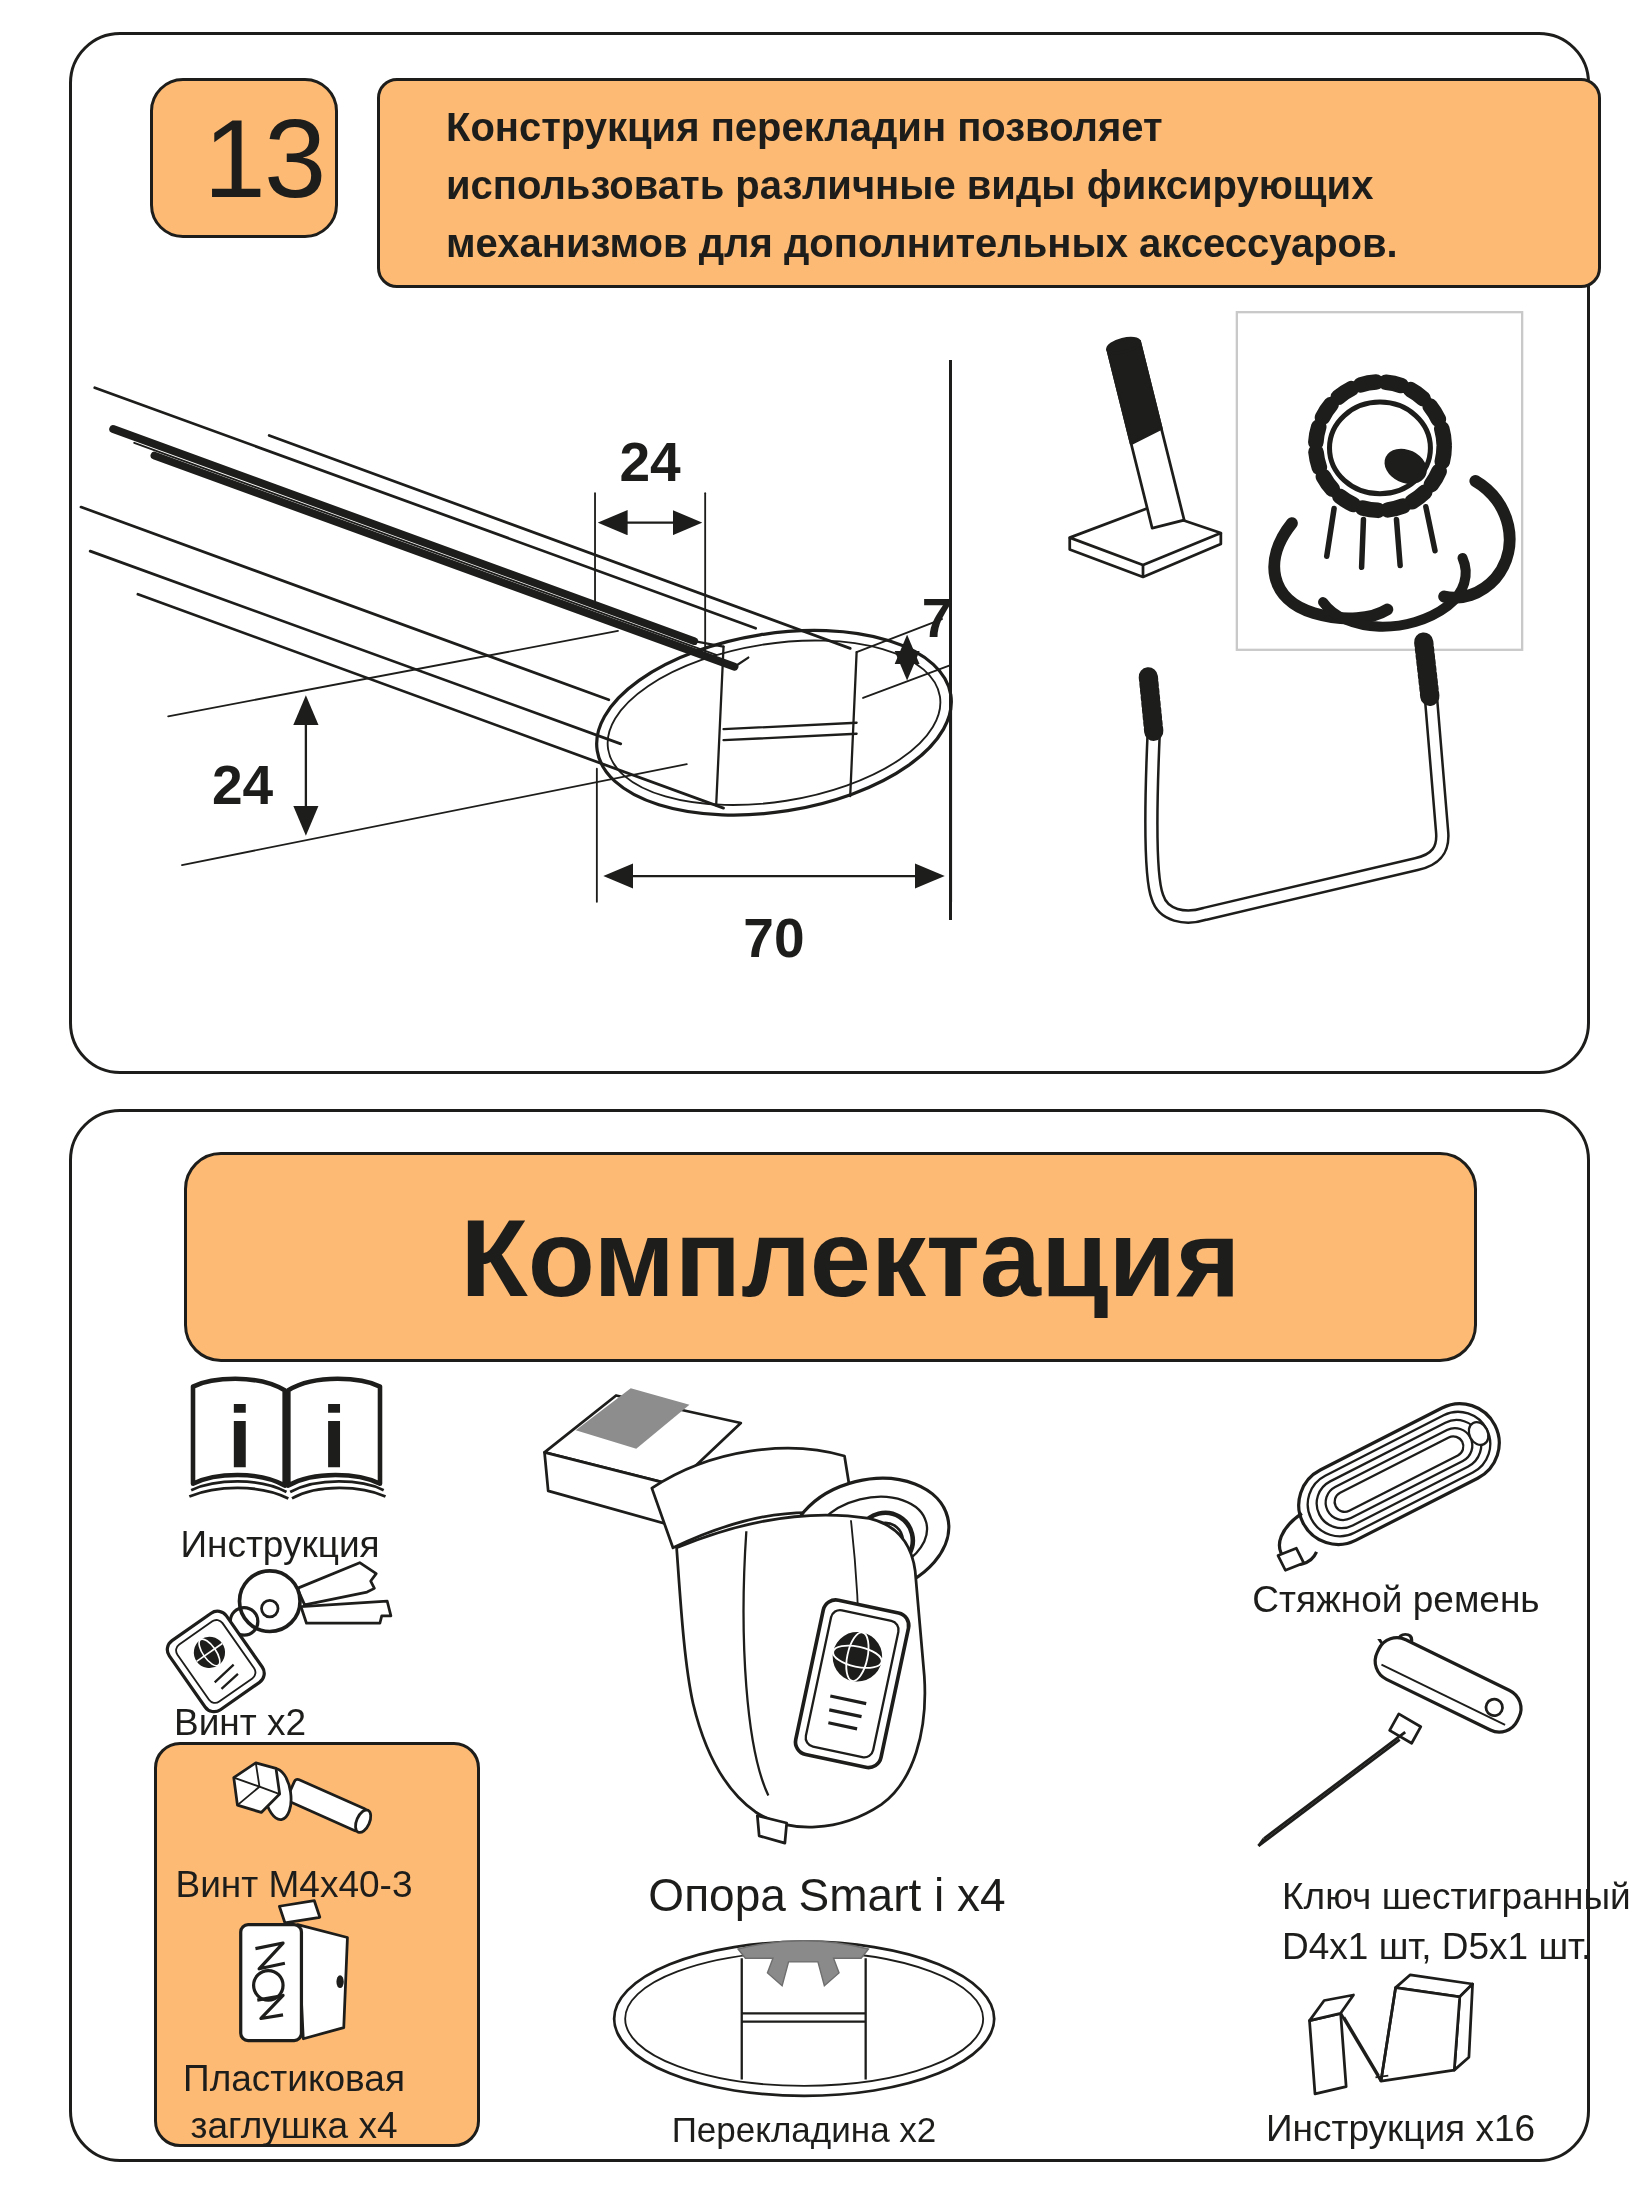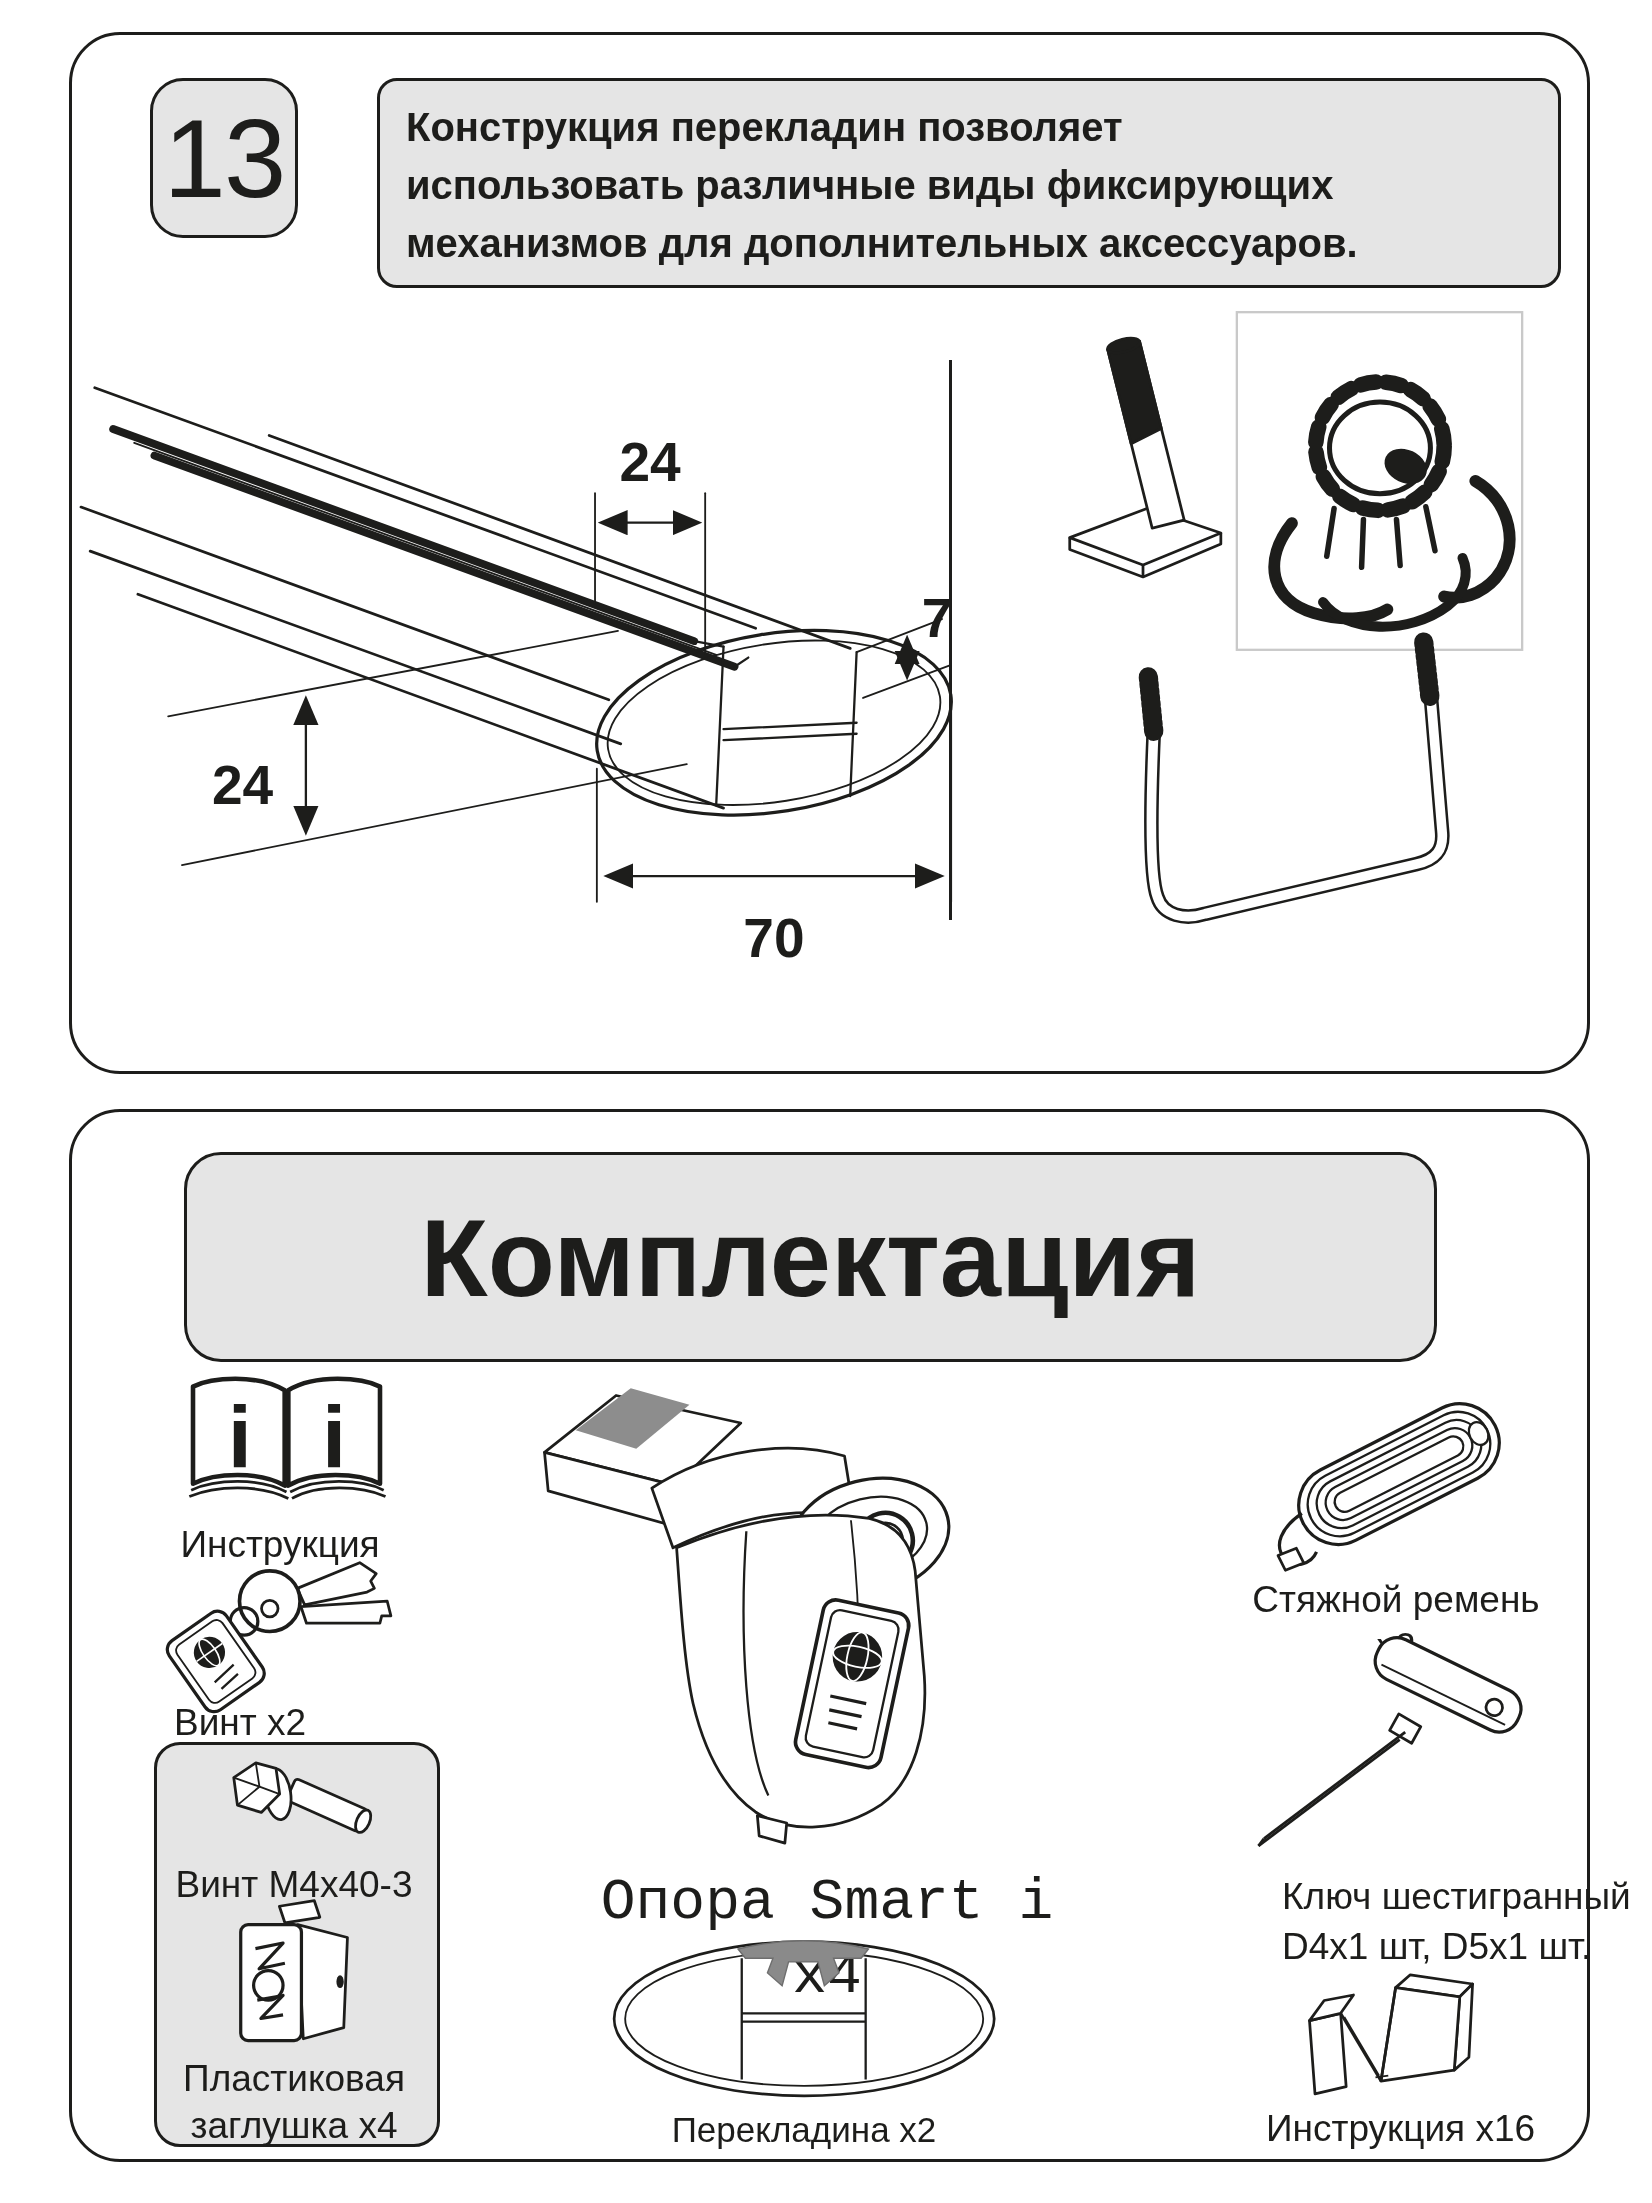--- a/index.html
+++ b/index.html
@@ -5,21 +5,21 @@
   html,body{margin:0;padding:0;background:#ffffff;}
   #page{
     position:relative;width:1653px;height:2204px;background:#ffffff;overflow:hidden;
     font-family:"Liberation Sans",sans-serif;color:#1d1d1b;
   }
   .abs{position:absolute;}
   .frame{
     position:absolute;border:3.2px solid #1d1d1b;border-radius:51px;background:#fff;
   }
   .innerbox{
-    position:absolute;border:3.2px solid #1d1d1b;background:#e5e5e5;
+    position:absolute;border:3.2px solid #1d1d1b;background:#fdba74;padding-left:40px;
   }
   .label{
     position:absolute;color:#1d1d1b;font-size:37px;line-height:1.28;
     white-space:pre-line;
   }
   .label.center{text-align:center;}
   #step-badge{
     left:150px;top:78px;width:142px;height:154px;border-radius:33px;
     display:flex;align-items:center;justify-content:center;
     font-size:112px;font-weight:400;letter-spacing:-1.8px;
@@ -241,21 +241,21 @@
       <g transform="rotate(12 352 352)">
         <rect x="305" y="262" width="95" height="172" rx="14" stroke-width="4"></rect>
         <rect x="315" y="272" width="75" height="152" rx="10" stroke-width="2.5" fill="none"></rect>
         <circle cx="352" cy="318" r="27" fill="#1d1d1b" stroke="none"></circle>
         <ellipse cx="352" cy="318" rx="11" ry="27" stroke="#fff" stroke-width="2" fill="none"></ellipse>
         <ellipse cx="352" cy="318" rx="27" ry="11" stroke="#fff" stroke-width="2" fill="none"></ellipse>
         <path d="M332,366 L372,366 M334,381 L370,381 M336,395 L368,395" stroke-width="3.5" fill="none"></path>
       </g>
     </g>
   </svg>
-  <div class="label center" style="left:588px;top:1866px;width:478px;font-size:58px;font-family:Liberation Mono, monospace;">Опора Smart i x4</div>
+  <div class="label center" style="left:588px;top:1866px;width:478px;font-size:46px;">Опора Smart i x4</div>
 
   <svg style="left:604px;top:1927px;" width="404" height="179" viewBox="0 0 440 195">
     <g stroke="#1d1d1b" fill="none">
       <ellipse cx="218" cy="100" rx="207" ry="84" stroke-width="3"></ellipse>
       <ellipse cx="218" cy="100" rx="195" ry="73" stroke-width="2"></ellipse>
       <path d="M146,24 Q217,6 288,24 L280,34 L250,34 L256,50 L240,64 L233,38 L201,38 L194,64 L178,50 L184,34 L154,34 Z" fill="#8a8a8a" stroke="#6e6e6e" stroke-width="1.5"></path>
       <path d="M150,34 L150,166 M285,34 L285,166 M150,94 L285,94 M150,103 L285,103" stroke-width="2.5"></path>
     </g>
   </svg>
   <div class="label center" style="left:588px;top:2108px;width:432px;font-size:35px;">Перекладина x2</div>

